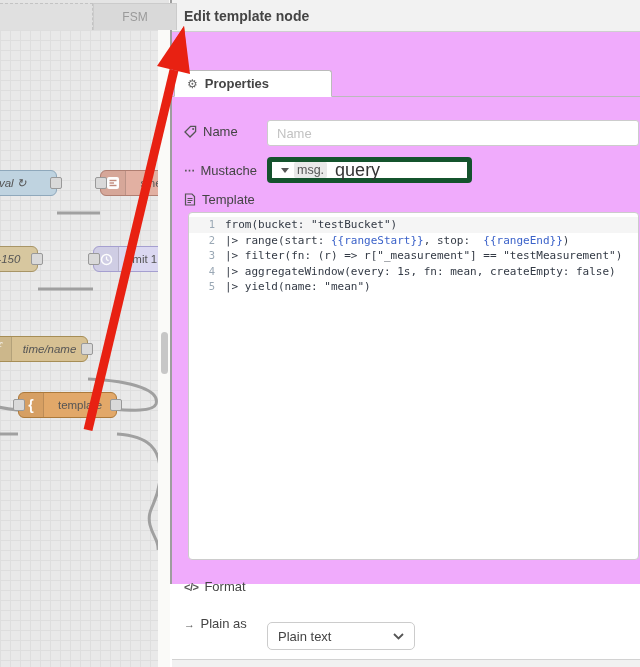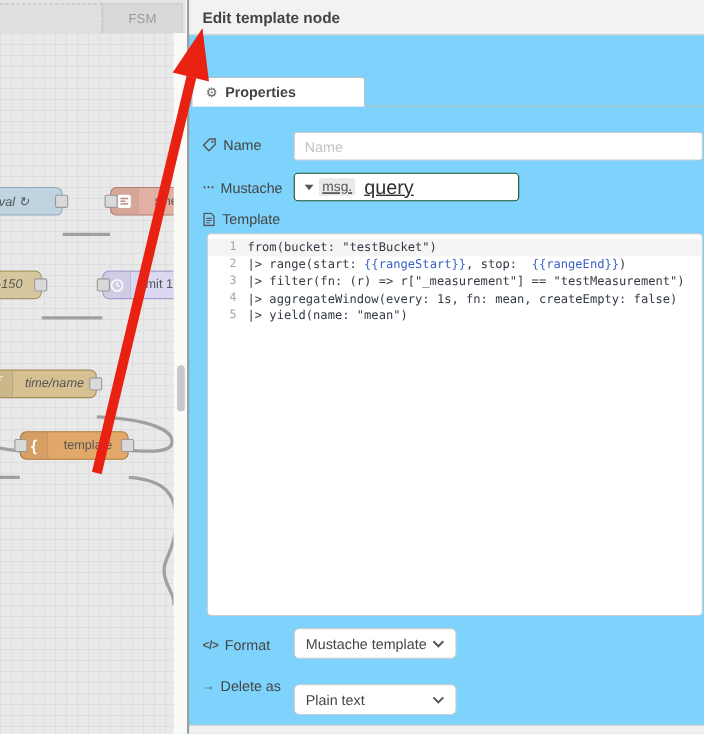--- a/index.html
+++ b/index.html
@@ -6,21 +6,21 @@
   body{
     width:640px;height:667px;position:relative;overflow:hidden;
     font-family:"Liberation Sans",sans-serif;background:#fff;
   }
   
   .canvas-col{position:absolute;left:0;top:0;width:158px;height:667px;overflow:hidden;background:#e9e9e9;}
   .workspace-tabbar{position:absolute;left:0;top:0;width:169px;height:30px;background:#e4e4e4;z-index:3;}
   .wtab{position:absolute;top:3px;height:27px;box-sizing:border-box;font-size:12px;color:#9a9a9a;
         display:flex;align-items:center;justify-content:center;}
   .wtab.partial{left:0;width:93px;background:#e0e0e0;border-top:1px dashed #c3c3c3;border-right:1px dashed #c3c3c3;}
-  .wtab.fsm{left:93px;width:73px;background:#d9d9d9;border:1px solid #cbcbcb;border-bottom:none;}
+  .wtab.fsm{left:93px;width:84px;background:#d9d9d9;border:1px solid #cbcbcb;border-bottom:none;}
   .grid{position:absolute;left:0;top:30px;width:158px;height:637px;
         background-color:#e9e9e9;
         background-image:linear-gradient(#dedede 1px,transparent 1px),linear-gradient(90deg,#dedede 1px,transparent 1px);
         background-size:10px 10px;}
   .wires{position:absolute;left:0;top:30px;width:158px;height:637px;}
   
   .node{position:absolute;height:26px;box-sizing:border-box;border-radius:6px;border:1.5px solid;
         display:flex;align-items:center;font-size:11.5px;color:#555;}
   .node .nlabel{flex:1;text-align:center;white-space:nowrap;overflow:hidden;padding:0 4px;}
   .node .nlabel.it{font-style:italic;}
@@ -33,21 +33,21 @@
   .n-interval{left:-45px;top:170px;width:102px;background:#bfd3e0;border-color:#8fa8bb;}
   .n-sine{left:100px;top:170px;width:88px;background:#e2b0a2;border-color:#b07f72;}
   .n-s150{left:-26px;top:246px;width:64px;background:#d7c79f;border-color:#a89566;}
   .n-limit{left:93px;top:246px;width:92px;background:#dbd8f1;border-color:#a59fd0;}
   .n-time{left:-14px;top:336px;width:102px;background:#d7c193;border-color:#a68d55;}
   .n-template{left:18px;top:392px;width:99px;background:#e2a869;border-color:#ad7a3b;}
   
   .vscroll{position:absolute;left:158px;top:0;width:12px;height:667px;background:#fafaf8;}
   .vthumb{position:absolute;left:2.5px;top:332px;width:7px;height:42px;background:#c7c7c7;border-radius:3.5px;}
   
-  .tray{position:absolute;left:170px;top:0;width:470px;height:667px;background:#7dd3fc;
+  .tray{position:absolute;left:170px;top:0;width:470px;height:584px;background:#f0abfc;
         border-left:2px solid #9e9e9e;box-sizing:border-box;}
   .tray-header{position:absolute;left:0;top:0;right:0;height:32px;background:#f2f2f2;
                border-bottom:1px solid #cfcfcf;display:flex;align-items:center;padding-left:12px;box-sizing:border-box;
                font-size:14px;font-weight:bold;color:#444;}
   .tray-toolbar{position:absolute;left:0;top:32px;right:0;height:32px;background:#f2f2f2;
                 border-bottom:1px solid #ddd;}
   .btn-delete{position:absolute;left:8px;top:5px;width:50px;height:23px;background:#fff;
               border:1px solid #ccc;border-radius:3px;font-size:12.5px;color:#888;
               display:flex;align-items:center;justify-content:center;}
   .tabrow{position:absolute;left:0;top:64px;right:0;height:33px;}
@@ -57,21 +57,21 @@
               display:flex;align-items:center;padding-left:12px;font-size:13px;font-weight:bold;color:#444;z-index:2;}
   .tab-active .gear{font-size:12px;color:#666;margin-right:7px;font-weight:normal;}
   .flabel{position:absolute;left:12px;width:80px;font-size:13px;color:#444;display:flex;align-items:center;gap:6px;}
   .ficon{color:#555;flex:none;display:inline-flex;align-items:center;}
   .ficon.txt{font-size:11px;font-weight:bold;letter-spacing:-0.5px;}
   .name-input{position:absolute;left:95px;top:120px;width:372px;height:26px;box-sizing:border-box;
               border:1px solid #ccc;border-radius:3px;padding:0 9px;font-size:13px;color:#333;
               font-family:"Liberation Sans",sans-serif;outline:none;}
   .name-input::placeholder{color:#c2c2c2;}
   .typed{position:absolute;left:95px;top:157px;width:205px;height:26px;box-sizing:border-box;
-         border:1px solid #14532d;border-radius:4px;display:flex;align-items:center;background:#fff;text-decoration:underline;}
+         border:5px solid #14532d;border-radius:4px;display:flex;align-items:center;background:#fff;}
   .typed-btn{display:flex;align-items:center;gap:5px;padding:0 6px 0 9px;}
   .caret{width:0;height:0;border-left:4px solid transparent;border-right:4px solid transparent;border-top:5px solid #555;}
   .typed-type{background:#e9e9e9;border-radius:2px;padding:1px 3px;font-size:12.5px;color:#555;}
   .typed-val{flex:1;font-size:18px;color:#333;border:none;outline:none;min-width:0;
              font-family:"Liberation Sans",sans-serif;background:transparent;}
   
   .editor{position:absolute;left:16px;top:212px;width:451px;height:348px;box-sizing:border-box;
           border:1px solid #ccc;border-radius:4px;background:#fff;overflow:hidden;
           font-family:"DejaVu Sans Mono",monospace;font-size:11px;}
   .code-lines{padding-top:4px;}
@@ -216,32 +216,24 @@
         <div class="code-line"><span class="ln">3</span><span class="code"><span>|&gt; filter(fn: (r) =&gt; r["_measurement"] == "testMeasurement")</span></span></div>
         <div class="code-line"><span class="ln">4</span><span class="code"><span>|&gt; aggregateWindow(every: 1s, fn: mean, createEmpty: false)</span></span></div>
         <div class="code-line"><span class="ln">5</span><span class="code"><span>|&gt; yield(name: "mean")</span></span></div>
       </div>
   </div>
 
   <div class="flabel" style="top:579px;">
     <span class="ficon txt">&lt;/&gt;</span>
     <span>Format</span>
   </div>
-  <div class="sel" style="top:571px;">
-    <span>Mustache template</span>
-    <span class="chev">
-      <svg width="11" height="7" viewBox="0 0 11 7">
-          <polyline points="1,1 5.5,5.5 10,1" fill="none" stroke="#555" stroke-width="1.8"></polyline>
-        </svg>
-    </span>
-  </div>
 
   <div class="flabel" style="top:616px;">
     <span class="ficon txt">→</span>
-    <span>Delete as</span>
+    <span>Plain as</span>
   </div>
   <div class="sel" style="top:608px;margin-top:14px;">
     <span>Plain text</span>
     <span class="chev">
       <svg width="11" height="7" viewBox="0 0 11 7">
           <polyline points="1,1 5.5,5.5 10,1" fill="none" stroke="#555" stroke-width="1.8"></polyline>
         </svg>
     </span>
   </div>
 

